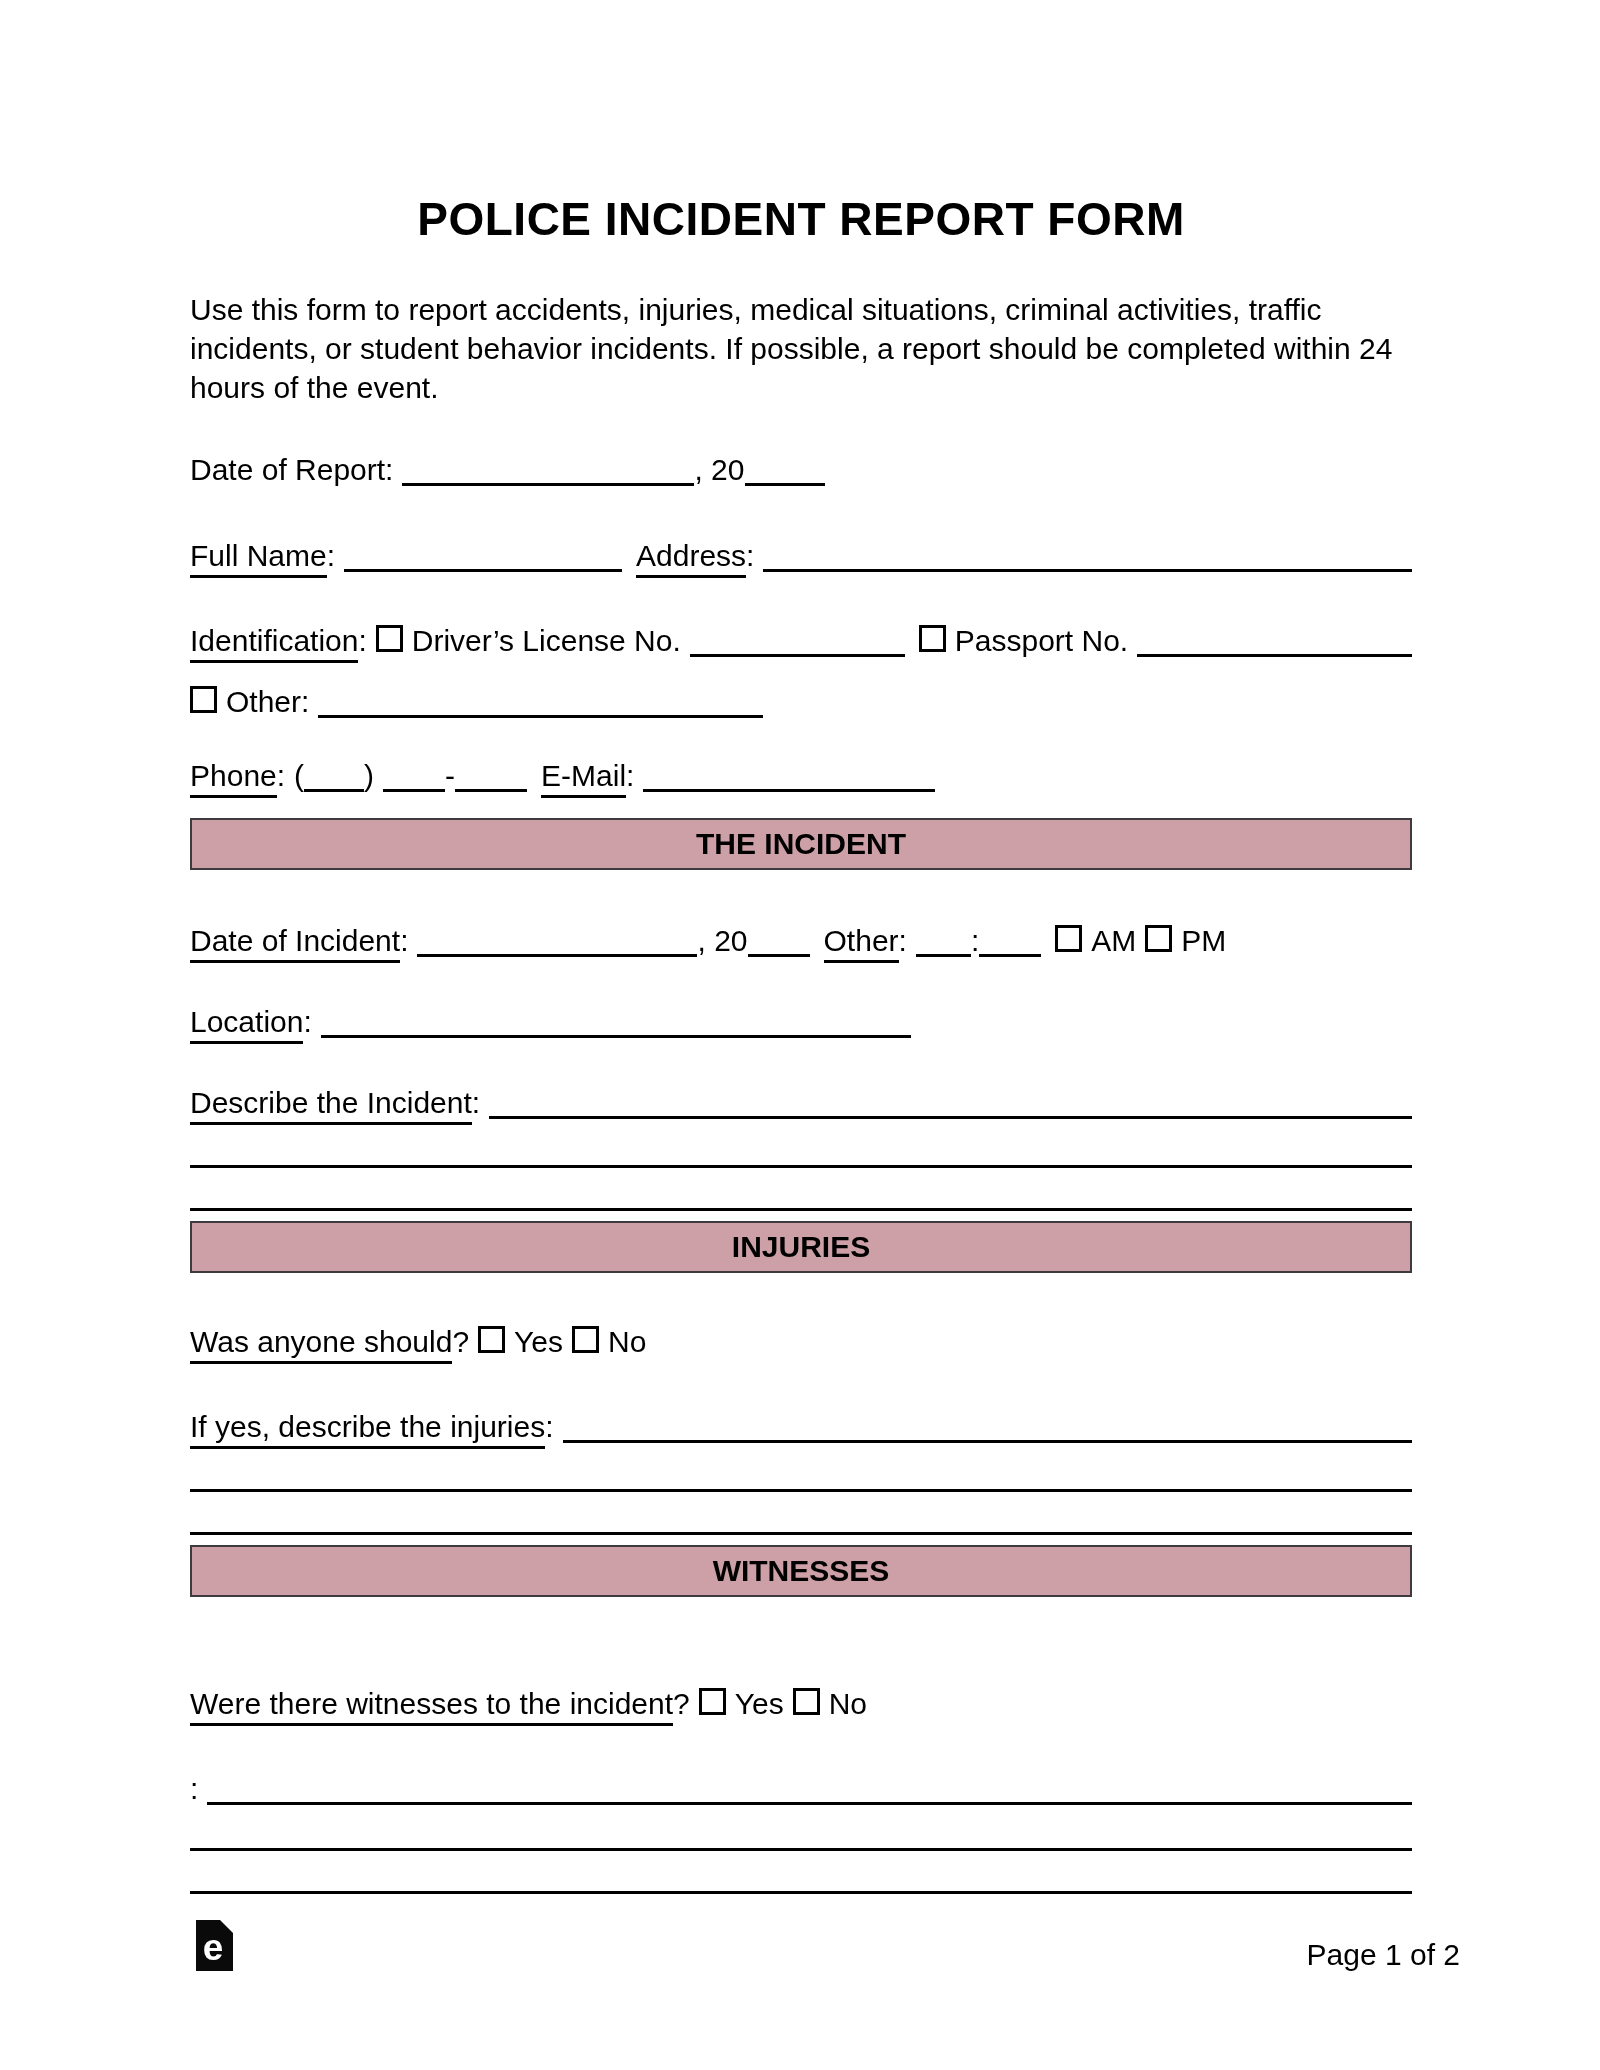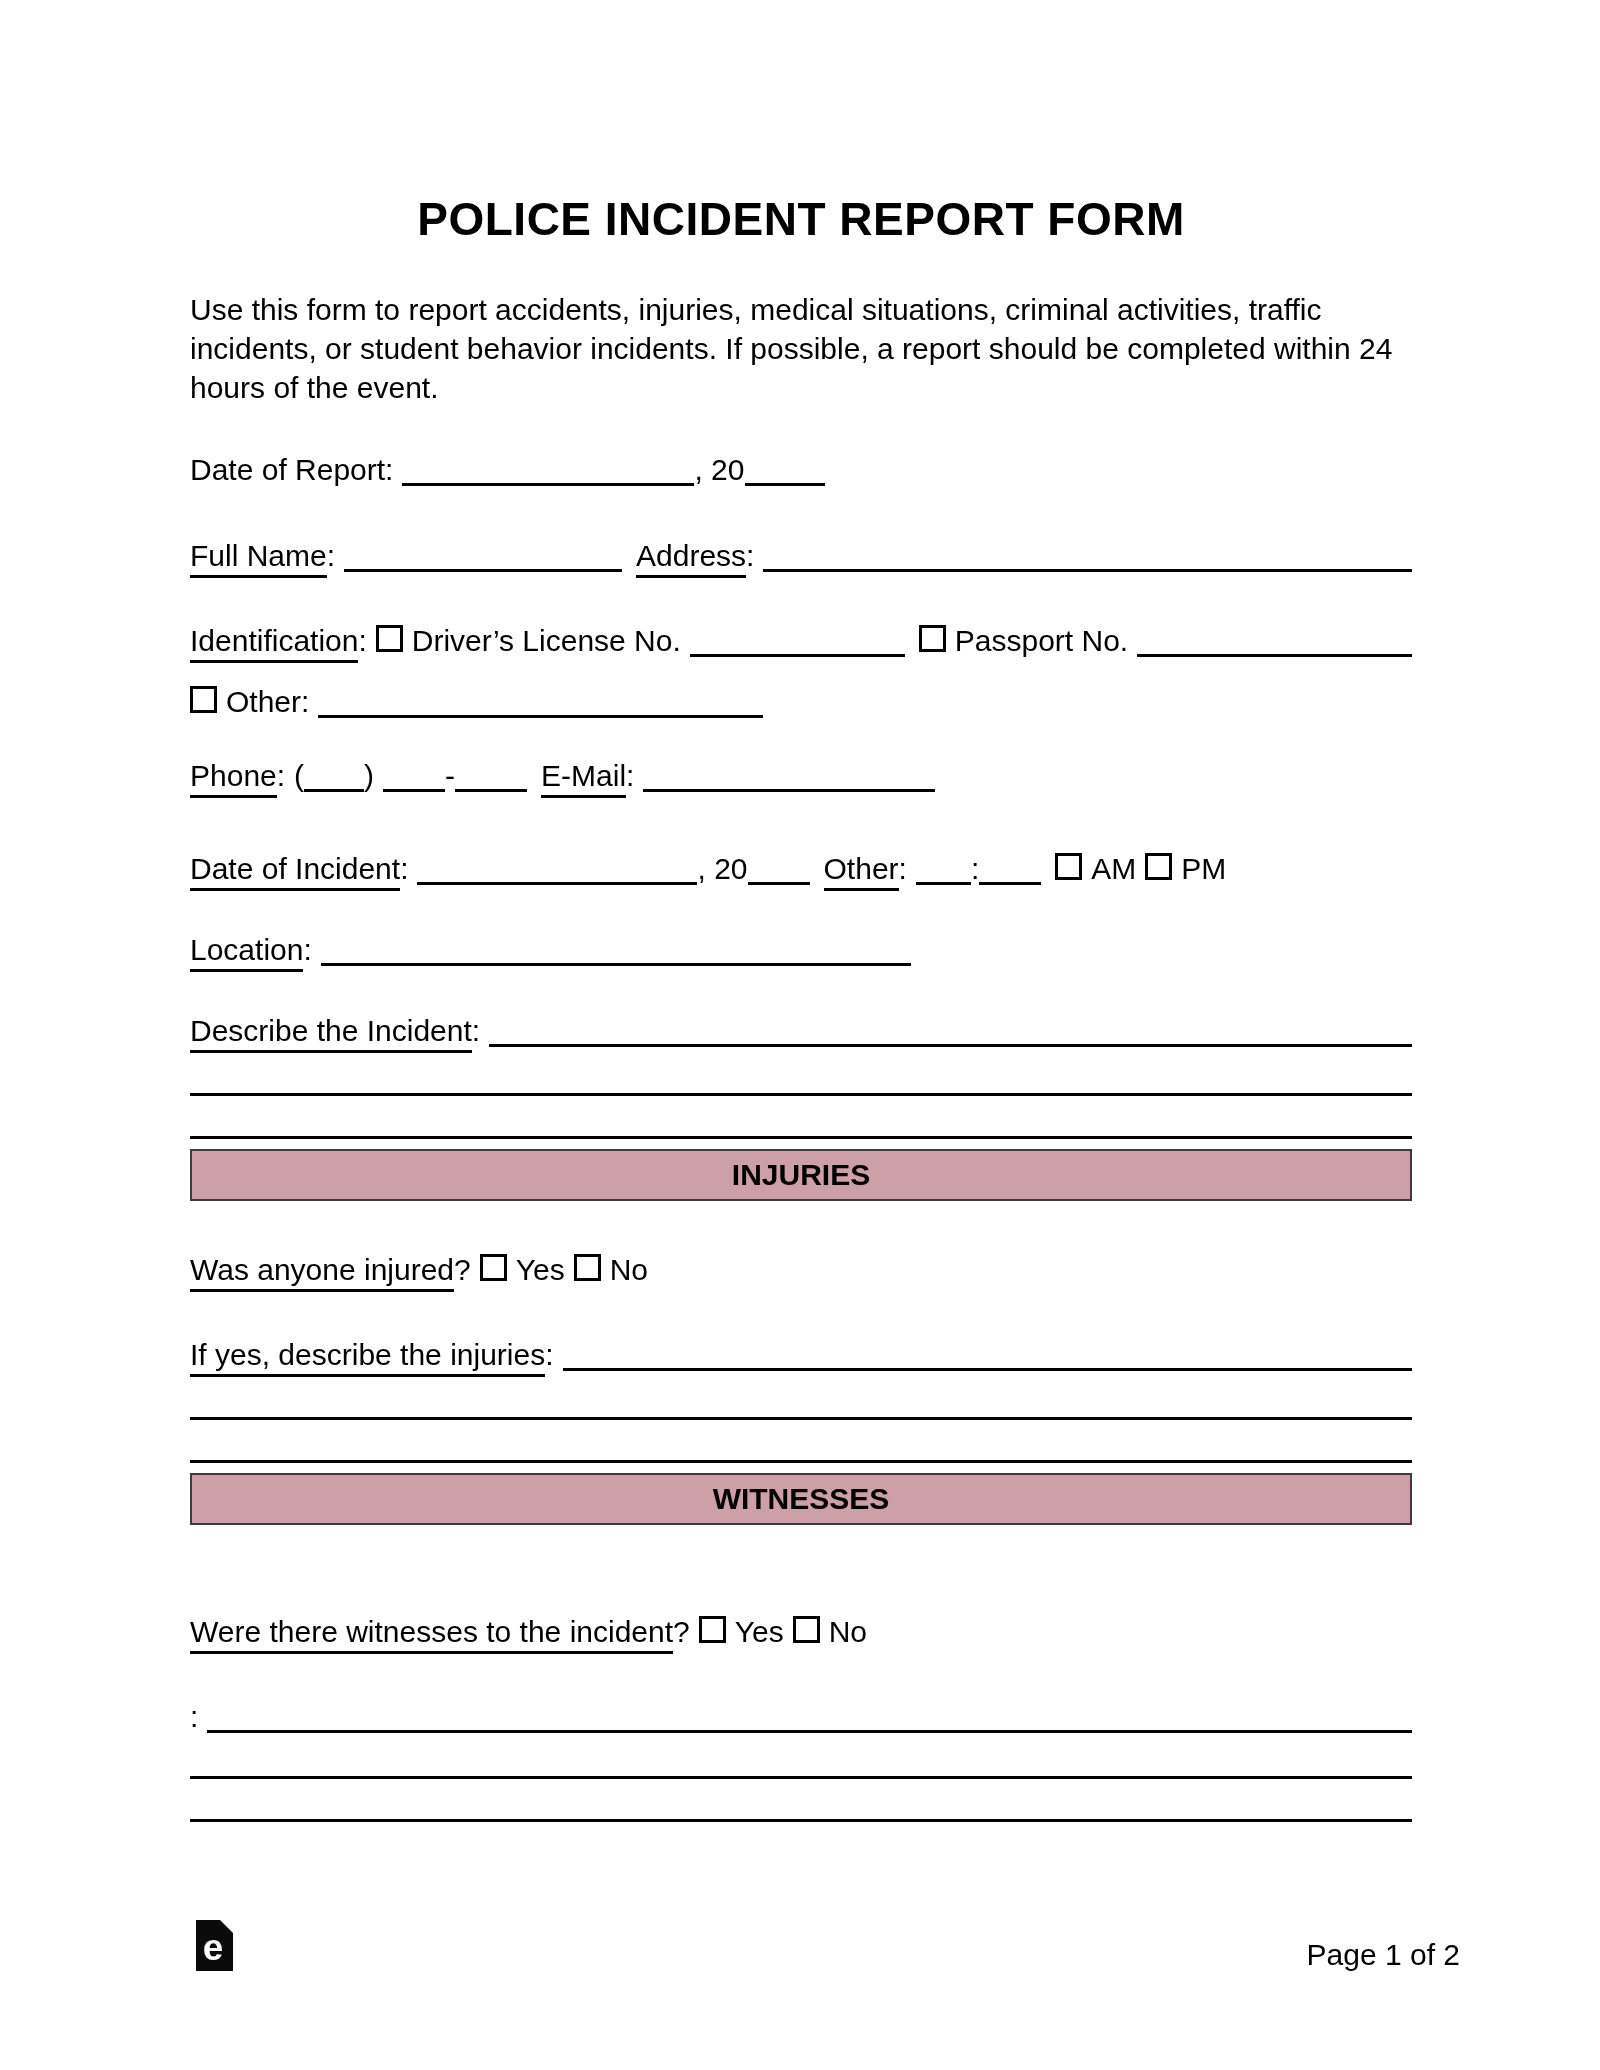--- a/index.html
+++ b/index.html
@@ -154,20 +154,23 @@
       <span class="fl" style="width:60px"></span>
       <span>)</span>
       <span class="fl ml" style="width:62px"></span>
       <span>-</span>
       <span class="fl" style="width:72px"></span>
       <span class="ul ml-lg">E-Mail</span>
         <span>:</span>
       <span class="fl ml" style="width:292px"></span>
     </div>
 
+    <div class="band">
+      <span>THE INCIDENT</span>
+    </div>
 
     <div class="row mt-48">
       <span class="ul">Date of Incident</span>
         <span>:</span>
       <span class="fl ml" style="width:280px"></span>
       <span>, 20</span>
       <span class="fl" style="width:62px"></span>
       <span class="ul ml-lg">Other</span>
         <span>:</span>
       <span class="fl ml" style="width:55px"></span>
@@ -191,21 +194,21 @@
       <span class="fl grow ml"></span>
     </div>
     <div class="line"></div>
     <div class="line"></div>
 
     <div class="band band-tight">
       <span>INJURIES</span>
     </div>
 
     <div class="row mt-50">
-      <span class="ul">Was anyone injured</span>
+      <span class="ul">Was anyone should</span>
         <span>?</span>
       <span class="cb ml"></span>
       <span class="ml">Yes</span>
       <span class="cb ml"></span>
       <span class="ml">No</span>
     </div>
 
     <div class="row mt-row">
       <span class="ul">If yes, describe the injuries</span>
         <span>:</span>

